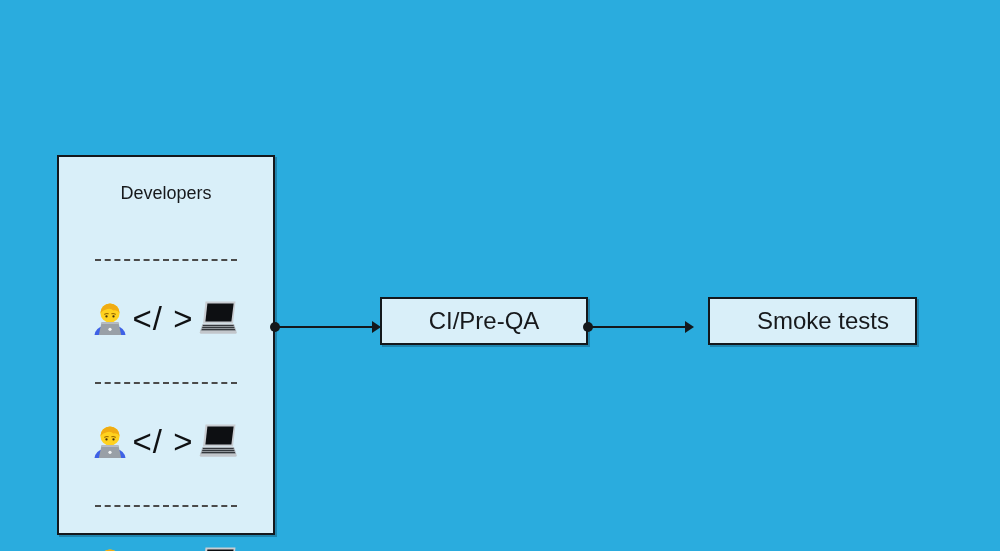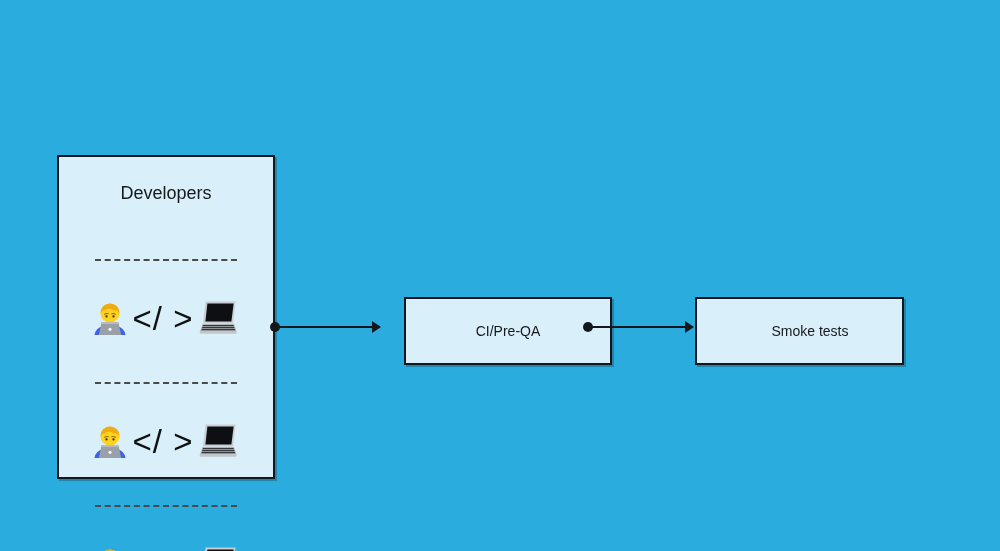--- a/index.html
+++ b/index.html
@@ -17,21 +17,21 @@
     position: absolute; top: 38px; left: 0; width: 1000px;
     margin: 0; text-align: center;
     color: #FFFFFF; font-size: 37px; font-weight: 800;
     line-height: 1.08; letter-spacing: 0.2px;
   }
   .title .title-line { display: block; }
 
   
   .dev-box {
     position: absolute; left: 57px; top: 155px;
-    width: 218px; height: 324px; box-sizing: border-box;
+    width: 218px; height: 380px; box-sizing: border-box;
     background: #D9EFF9;
     border: 2px solid #14181C;
     box-shadow: 2px 2px 0 rgba(10, 40, 58, 0.30);
     display: flex; flex-direction: column; align-items: center; gap: 23px;
   }
   .dev-label {
     margin-top: 26px;
     font-size: 18px; color: #17191C; line-height: 1.2;
   }
   .sep {
@@ -46,29 +46,29 @@
     display: flex; align-items: center; gap: 5px;
   }
   .code {
     font-size: 33px; font-weight: 500; color: #101113;
     letter-spacing: 1px; line-height: 1; white-space: pre;
   }
   .icon { display: inline-flex; align-items: center; }
 
   
   .node {
-    position: absolute; top: 297px; height: 68px; box-sizing: border-box;
+    position: absolute; top: 297px; height: 48px; box-sizing: border-box;
     background: #D9EFF9;
     border: 2px solid #14181C;
     box-shadow: 2px 2px 0 rgba(10, 40, 58, 0.30);
     display: flex; align-items: center; justify-content: center;
-    font-size: 14px; color: #17191C; margin-left: 24px;
+    font-size: 24px; color: #17191C;
   }
   .node-ci    { left: 380px; width: 208px; }
-  .node-smoke { left: 671px; width: 209px; padding-left: 21px; }
+  .node-smoke { left: 708px; width: 209px; padding-left: 21px; }
 
   
   .connector { position: absolute; top: 321px; height: 12px; width: 105px; }
   .connector-1 { left: 275px; }
   .connector-2 { left: 588px; }
   .connector .line {
     position: absolute; left: 0; right: 4px; top: 4.8px; height: 2.5px;
     background: #14181C;
   }
   .connector .dot {

